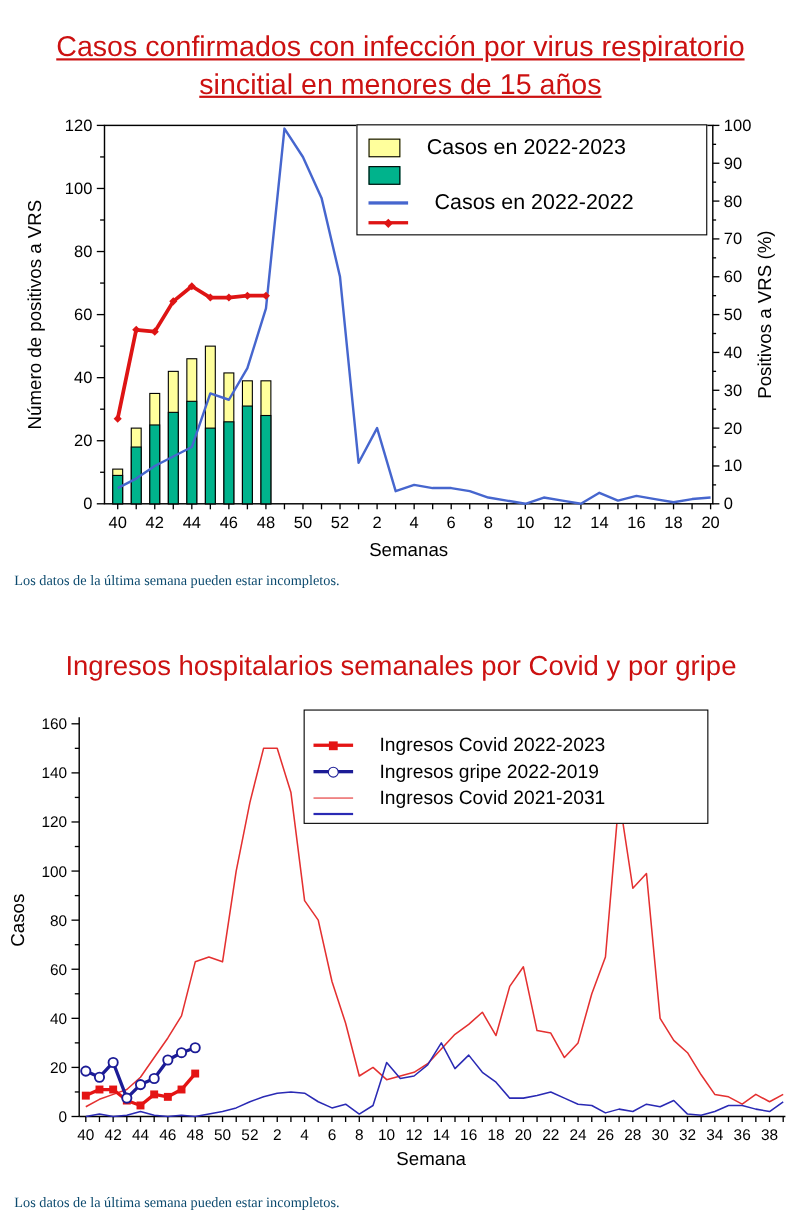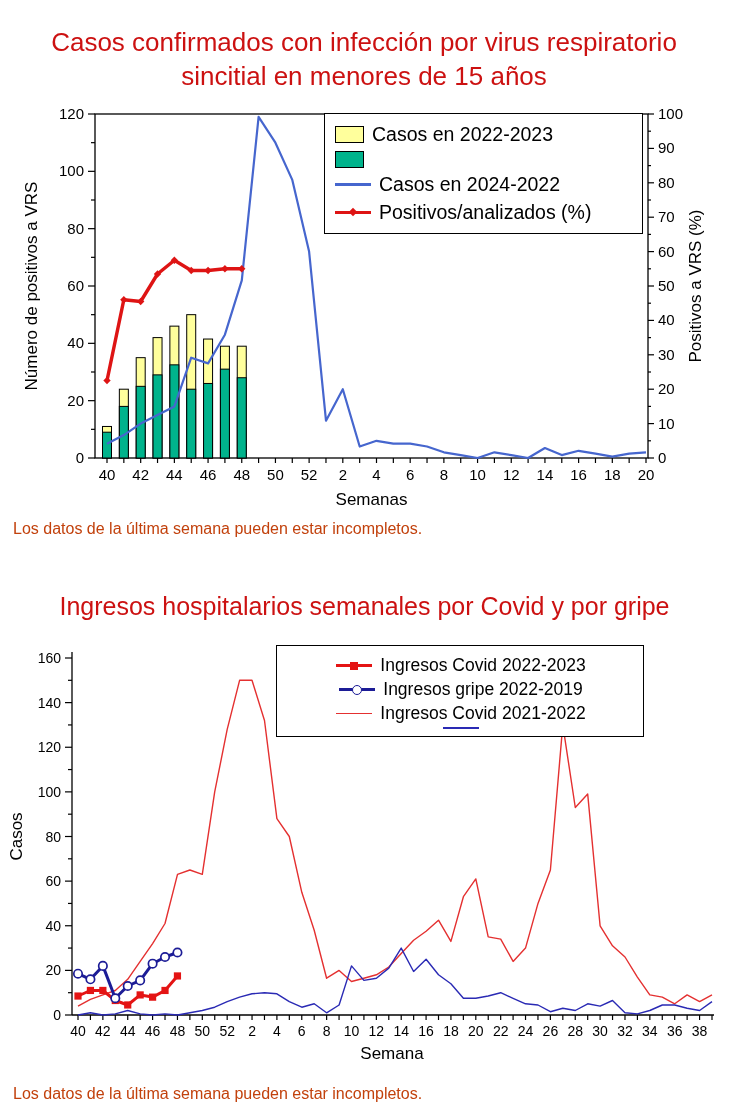--- a/index.html
+++ b/index.html
@@ -1,31 +1,31 @@
 <!DOCTYPE html>
 <html><head>
 <meta charset="utf-8">
 <style>
   html,body{margin:0;padding:0;background:#fff;}
   #page{position:relative;width:729px;height:1108px;background:#fff;overflow:hidden;
         font-family:"Liberation Sans",sans-serif;}
   .chart-title{position:absolute;color:#CC1111;text-align:center;font-weight:400;}
-  #title1{top:26px;left:44px;width:640px;font-size:26px;line-height:1.3;}
+  #title1{top:26px;left:44px;width:640px;font-size:26px;line-height:1.3;text-decoration:underline;}
   #title2{top:592px;left:0;width:729px;font-size:25px;}
-  .footnote{position:absolute;left:13px;font-family:Liberation Sans, sans-serif;font-size:16px;color:#c2410c;}
+  .footnote{position:absolute;left:13px;font-family:Liberation Serif, serif;font-size:13px;color:#0c4a6e;}
   #footnote1{top:520px;}
   #footnote2{top:1085px;}
   svg{position:absolute;left:0;}
   #chart1{top:100px;}
   #chart2{top:640px;}
   .legend{position:absolute;background:#fff;border:1.6px solid #000;display:flex;
           flex-direction:column;justify-content:center;}
   #legend1{left:324px;top:113px;width:301px;padding:9px 6px 9px 10px;gap:5px;font-size:19.5px;}
-  #legend2{left:276px;top:645px;width:352px;padding:9px 6px 7px 8px;gap:3px;font-size:17.5px;align-items:center;}
-  .lrow{display:flex;align-items:center;gap:8px;white-space:nowrap;}
+  #legend2{left:276px;top:645px;width:352px;padding:21px 6px 7px 8px;gap:3px;font-size:17.5px;}
+  .lrow{display:flex;align-items:center;gap:24px;white-space:nowrap;}
   .sw-box{width:27px;height:15px;border:1.3px solid #000;flex:0 0 auto;}
   .sw-line{position:relative;width:36px;flex:0 0 auto;}
   .sw-diamond{position:absolute;left:50%;top:50%;width:6px;height:6px;
               transform:translate(-50%,-50%) rotate(45deg);}
   .sw-square{position:absolute;left:50%;top:50%;width:8px;height:8px;transform:translate(-50%,-50%);}
   .sw-circle{position:absolute;left:50%;top:50%;width:8px;height:8px;border-radius:50%;
              background:#fff;transform:translate(-50%,-50%);}
   text{font-family:"Liberation Sans",sans-serif;fill:#000;}
   .tickl1{font-size:15px;}
   .tickl2{font-size:14px;}
@@ -179,27 +179,26 @@
   <div id="legend1" class="legend">
     <div class="lrow">
       <span class="sw-box" style="background:#FFFF9C"></span>
       <span>Casos en 2022-2023</span>
     </div>
     <div class="lrow">
       <span class="sw-box" style="background:#00B38C"></span>
     </div>
     <div class="lrow">
       <span class="sw-line" style="height:2.4px;background:#4666CE"></span>
-      <span>Casos en 2024-2022</span>
+      <span>Casos en 2022-2022</span>
     </div>
     <div class="lrow">
       <span class="sw-line" style="height:3.4px;background:#DE1414">
         <span class="sw-diamond" style="background:#DE1414"></span>
       </span>
-      <span>Positivos/analizados (%)</span>
     </div>
   </div>
 
   <div id="footnote1" class="footnote">Los datos de la última semana pueden estar incompletos.</div>
 
   <div id="title2" class="chart-title">Ingresos hospitalarios semanales por Covid y por gripe</div>
 
   <svg id="chart2" width="729" height="440" viewBox="0 0 729 440">
       <line x1="72" y1="12" x2="72" y2="375" stroke="#000" stroke-width="1.3"></line>
       <line x1="72" y1="375" x2="714" y2="375" stroke="#000" stroke-width="1.3"></line>
@@ -341,21 +340,21 @@
       <span>Ingresos Covid 2022-2023</span>
     </div>
     <div class="lrow">
       <span class="sw-line" style="height:3px;background:#1C1C96">
         <span class="sw-circle" style="border:1.8px solid #1C1C96"></span>
       </span>
       <span>Ingresos gripe 2022-2019</span>
     </div>
     <div class="lrow">
       <span class="sw-line" style="height:1.5px;background:#E43030"></span>
-      <span>Ingresos Covid 2021-2022</span>
+      <span>Ingresos Covid 2021-2031</span>
     </div>
     <div class="lrow">
       <span class="sw-line" style="height:1.5px;background:#2A2AB4"></span>
     </div>
   </div>
 
   <div id="footnote2" class="footnote">Los datos de la última semana pueden estar incompletos.</div>
 
 </div>
 

